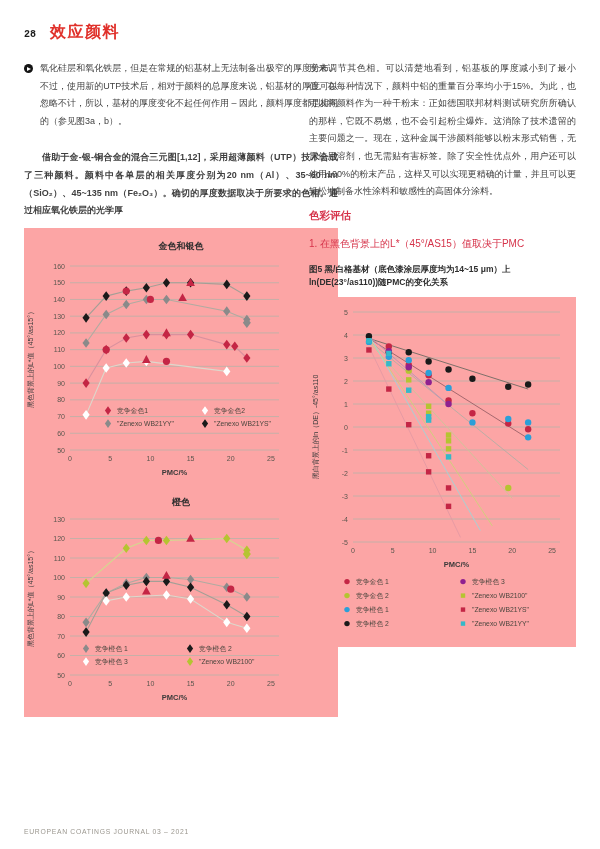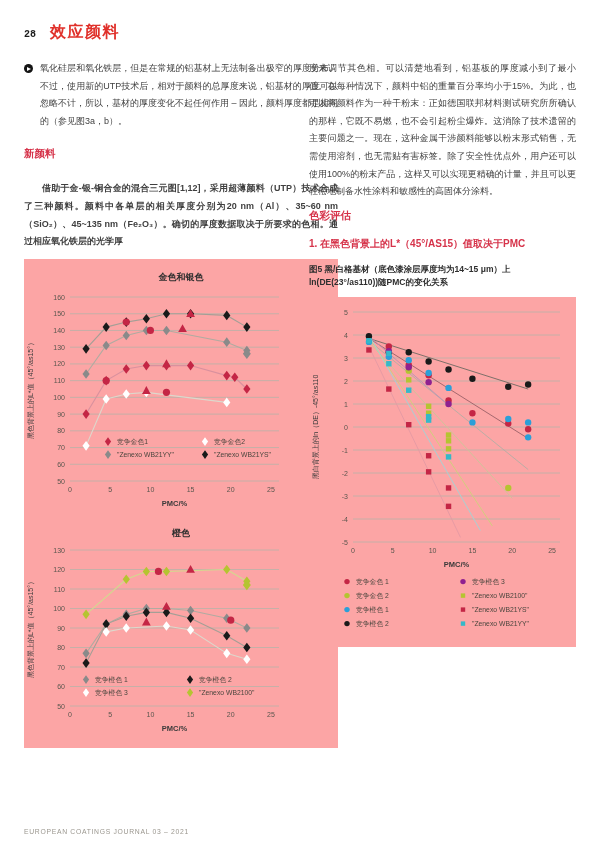--- a/index.html
+++ b/index.html
@@ -11,21 +11,21 @@
   .col-l{position:absolute;left:24px;top:60px;width:314px;}
   .col-r{position:absolute;left:309px;top:60px;width:267px;}
   p.body{font-size:9px;line-height:17.6px;text-align:justify;margin:0;}
   .indent{text-indent:2em;}
   .lead{position:relative;padding-left:16px;}
   .bullet{position:absolute;left:0;top:4px;width:9px;height:9px;border-radius:50%;background:#141414;
           display:flex;align-items:center;justify-content:center;}
   .bullet::after{content:'';margin-left:1px;border-left:4px solid #fff;
           border-top:2.5px solid transparent;border-bottom:2.5px solid transparent;}
   h2.red{font-size:10.5px;font-weight:bold;color:#d6334a;margin:17px 0 0 0;}
-  h3.red{font-size:10px;font-weight:bold;color:#d6334a;margin:14px 0 0 0;line-height:14px;}
+  h3.red{font-size:10px;font-weight:normal;color:#d6334a;margin:14px 0 0 0;line-height:14px;}
   .caption{font-size:8.5px;font-weight:bold;line-height:13px;color:#2e2e2e;margin:12px 0 0 0;}
   .chartbox{background:#fca5a5;margin-top:8px;}
   .box-l{padding:10px 0 8px 0;}
   .box-r{padding:3px 0 1px 0;}
   .ctitle{text-align:center;font-size:9px;font-weight:bold;color:#2e2e2e;margin:0;}
   .t1{margin:2px 0 3px 0;}
   .t2{margin:12px 0 2px 0;}
   svg{display:block;}
   .footer{position:absolute;left:24px;bottom:14px;font-size:6.8px;color:#9a968e;letter-spacing:0.7px;}
 </style>
@@ -37,21 +37,20 @@
   <div class="hdr">
     <span class="pagenum">28</span>
     <span class="sect">效应颜料</span>
   </div>
 
   <div class="col-l">
     <p class="body lead">
       <span class="bullet"></span>
       <span>氧化硅层和氧化铁层，但是在常规的铝基材上无法制备出极窄的厚度分布。不过，使用新的UTP技术后，相对于颜料的总厚度来说，铝基材的厚度可以忽略不计，所以，基材的厚度变化不起任何作用 – 因此，颜料厚度都是相同的（参见图3a，b）。</span>
     </p>
-    <h2 class="red">新颜料</h2>
     <p class="body indent" style="margin-top:19px;font-weight:bold;">借助于金-银-铜合金的混合三元图[1,12]，采用超薄颜料（UTP）技术合成了三种颜料。颜料中各单层的相关厚度分别为20 nm（Al）、35~60 nm（SiO₂）、45~135 nm（Fe₂O₃）。确切的厚度数据取决于所要求的色相。通过相应氧化铁层的光学厚</p>
     <div class="chartbox box-l">
       <div class="ctitle t1">金色和银色</div>
       <div id="chart0">
           <svg width="267" height="228">
             <line x1="46" x2="255" y1="194" y2="194" stroke="#b7b2a8" stroke-width="0.8"></line>
             <text x="41" y="196.5" text-anchor="end" font-size="7" fill="#5a564e">50</text>
             <line x1="46" x2="255" y1="177.27272727272728" y2="177.27272727272728" stroke="#b7b2a8" stroke-width="0.8"></line>
             <text x="41" y="179.77272727272728" text-anchor="end" font-size="7" fill="#5a564e">60</text>
             <line x1="46" x2="255" y1="160.54545454545456" y2="160.54545454545456" stroke="#b7b2a8" stroke-width="0.8"></line>

